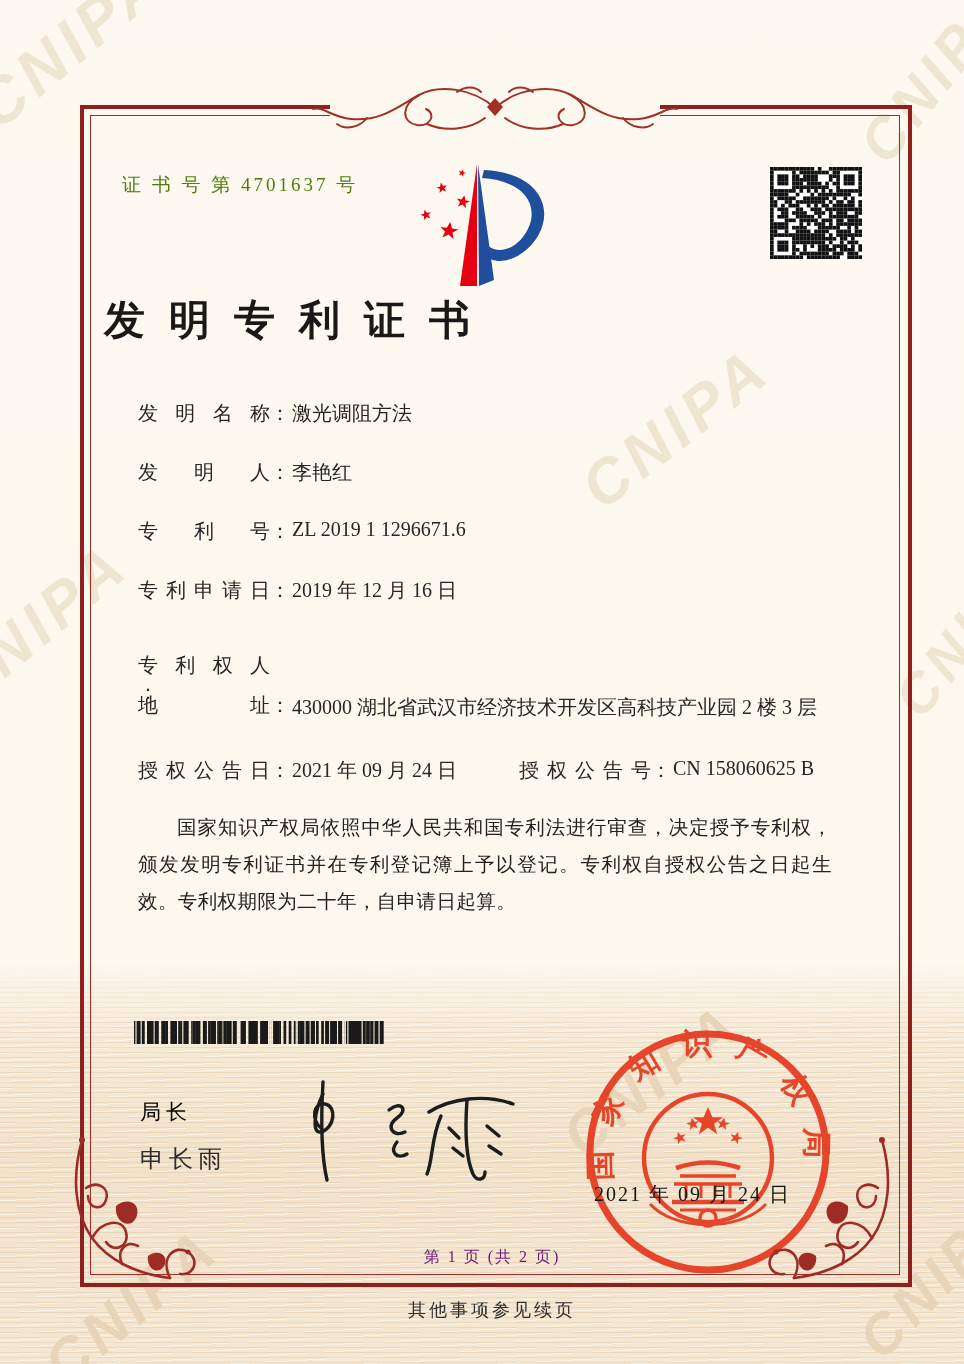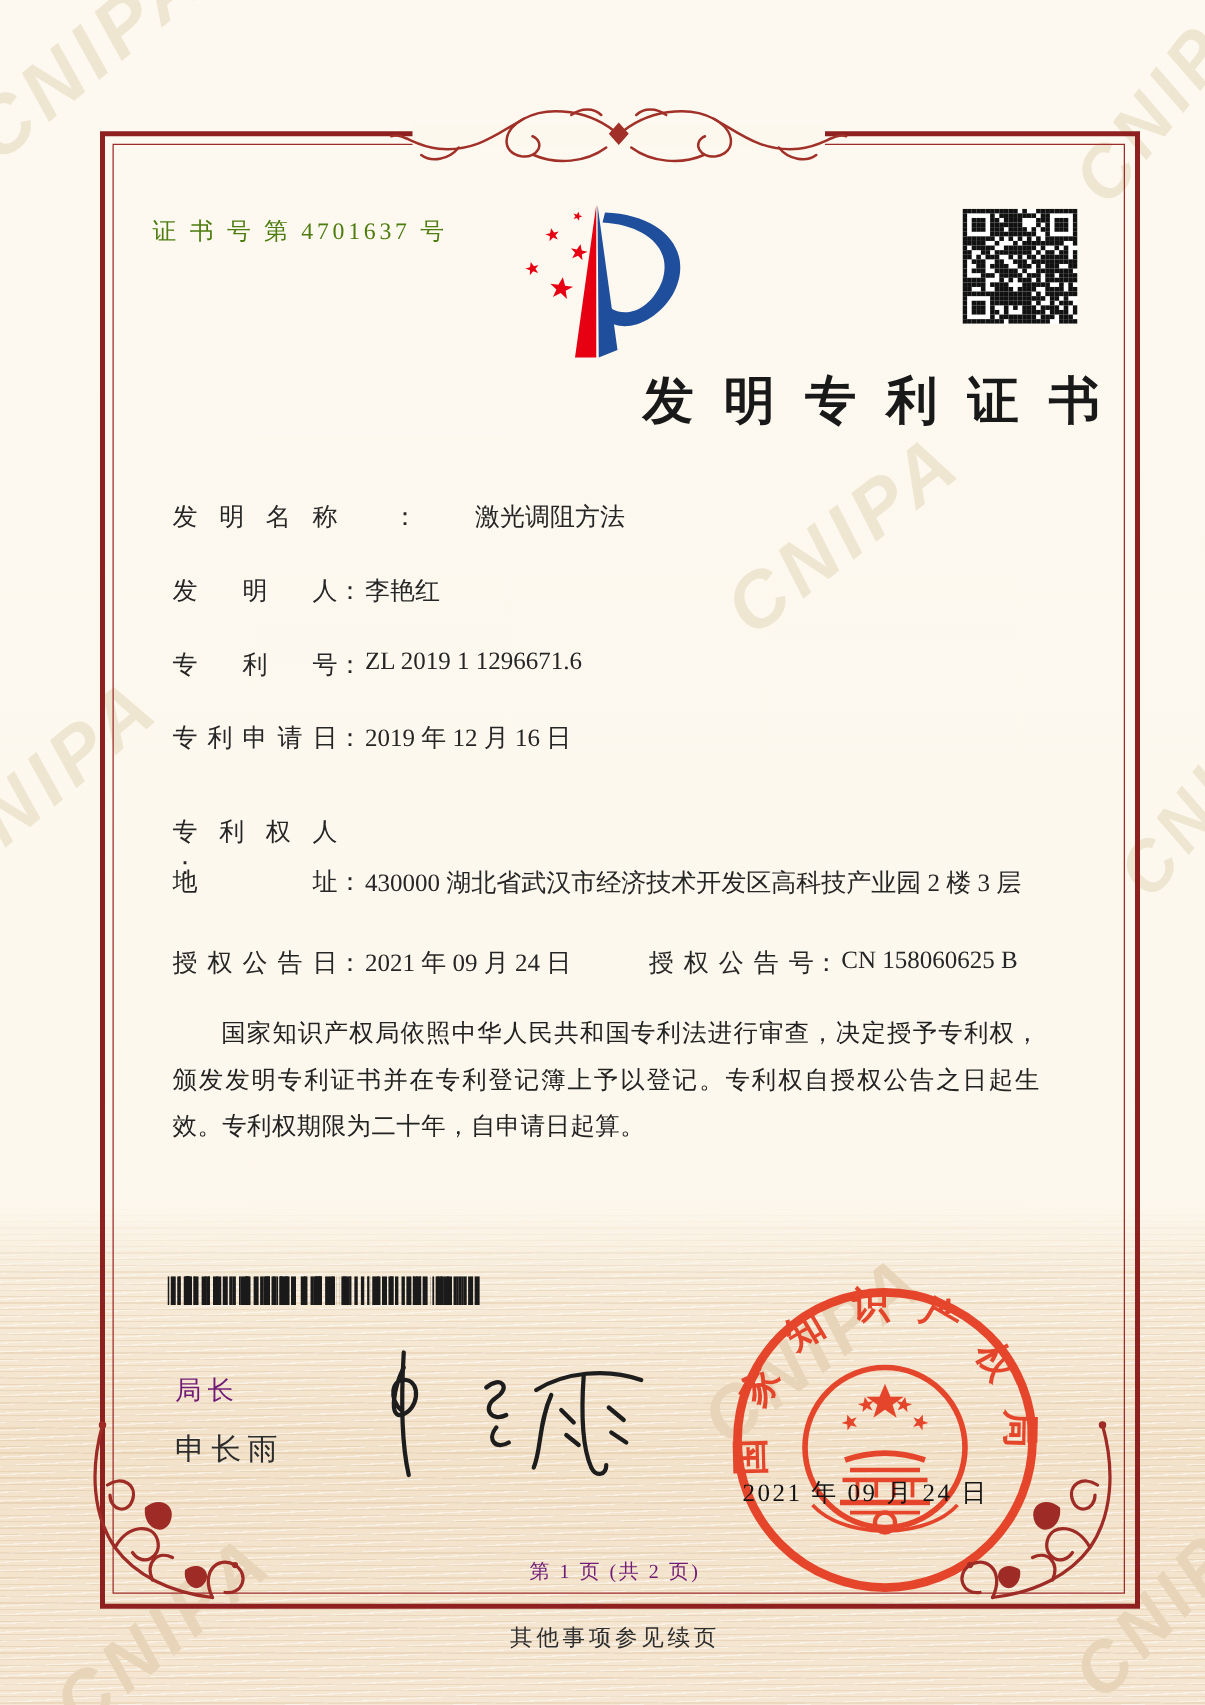--- a/index.html
+++ b/index.html
@@ -23,39 +23,39 @@
       font-weight:bold;font-style:italic;letter-spacing:6px;user-select:none;pointer-events:none;}
   .wm-light{color:#efe6d2;}
   .wm-dark{color:#e8d4b8;}
 
   
   .frame-outer{left:80px;top:105px;width:824px;height:1174px;border:4px solid #8e2020;}
   .frame-inner{left:90px;top:115px;width:808px;height:1158px;border:1px solid #9e2a2a;}
 
   .cert-no{left:122px;top:172px;font-size:19px;letter-spacing:3px;color:#4d7c0f;}
 
-  .title{left:80px;top:293px;width:824px;text-align:right;font-size:41px;font-weight:bold;
+  .title{left:80px;top:293px;width:824px;text-align:left;font-size:41px;font-weight:bold;
          letter-spacing:24px;text-indent:24px;color:#191919;}
 
   .fields{left:138px;top:400px;width:716px;font-size:20px;color:#262626;}
   .frow{position:absolute;left:0;display:flex;}
   .flabel{display:inline-block;width:132px;text-align:justify;text-align-last:justify;}
   .fcolon{display:inline-block;width:22px;}
   .fvalue{white-space:nowrap;}
   .fvalue-wrap{white-space:normal;width:548px;line-height:30px;}
   .announce{position:absolute;left:0;top:357px;display:flex;width:716px;}
   .announce .pair2{margin-left:62px;display:flex;}
 
   .paras{left:126px;top:797px;width:718px;font-size:19.5px;line-height:37px;
          color:#222;text-align:justify;letter-spacing:.4px;}
   .paras p{margin:12px;text-indent:2em;}
 
   .barcode{left:134px;top:1021px;width:252px;height:23px;}
 
-  .sig-title{left:140px;top:1098px;font-size:21px;letter-spacing:5px;color:#701a75;
+  .sig-title{left:140px;top:1098px;font-size:21px;letter-spacing:5px;color:#000000;
              font-family:"Liberation Sans","DejaVu Sans",sans-serif;}
   .sig-name{left:140px;top:1143px;font-size:24px;letter-spacing:5px;color:#2c2c2c;
             font-family:"Liberation Sans","DejaVu Sans",sans-serif;}
   .sig-svg{left:266px;top:1076px;}
 
   .seal-svg{left:584px;top:1028px;}
   .seal-date{left:594px;top:1181px;font-size:20px;letter-spacing:2px;color:#141414;z-index:6;}
 
   .page-info{left:80px;top:1247px;width:824px;text-align:center;font-size:16px;color:#701a75;letter-spacing:2px;}
   .cont-note{left:80px;top:1298px;width:824px;text-align:center;font-size:18px;color:#2e2e2e;letter-spacing:3px;}
@@ -593,21 +593,21 @@
     <rect x="7.36" y="88.32" width="3.68" height="3.68" fill="#111"></rect>
     <rect x="11.04" y="88.32" width="3.68" height="3.68" fill="#111"></rect>
     <rect x="14.72" y="88.32" width="3.68" height="3.68" fill="#111"></rect>
     <rect x="18.40" y="88.32" width="3.68" height="3.68" fill="#111"></rect>
     <rect x="22.08" y="88.32" width="3.68" height="3.68" fill="#111"></rect>
   </svg>
 
 <div class="abs title">发明专利证书</div>
 
 <div class="abs fields">
-  <div class="frow" style="top:0;gap:44px;">
+  <div class="frow" style="top:0;">
     <span class="flabel">发明名称</span>
       <span class="fcolon">：</span>
       <span class="fvalue">激光调阻方法</span>
   </div>
   <div class="frow" style="top:59px;">
     <span class="flabel">发明人</span>
       <span class="fcolon">：</span>
       <span class="fvalue">李艳红</span>
   </div>
   <div class="frow" style="top:118px;">

